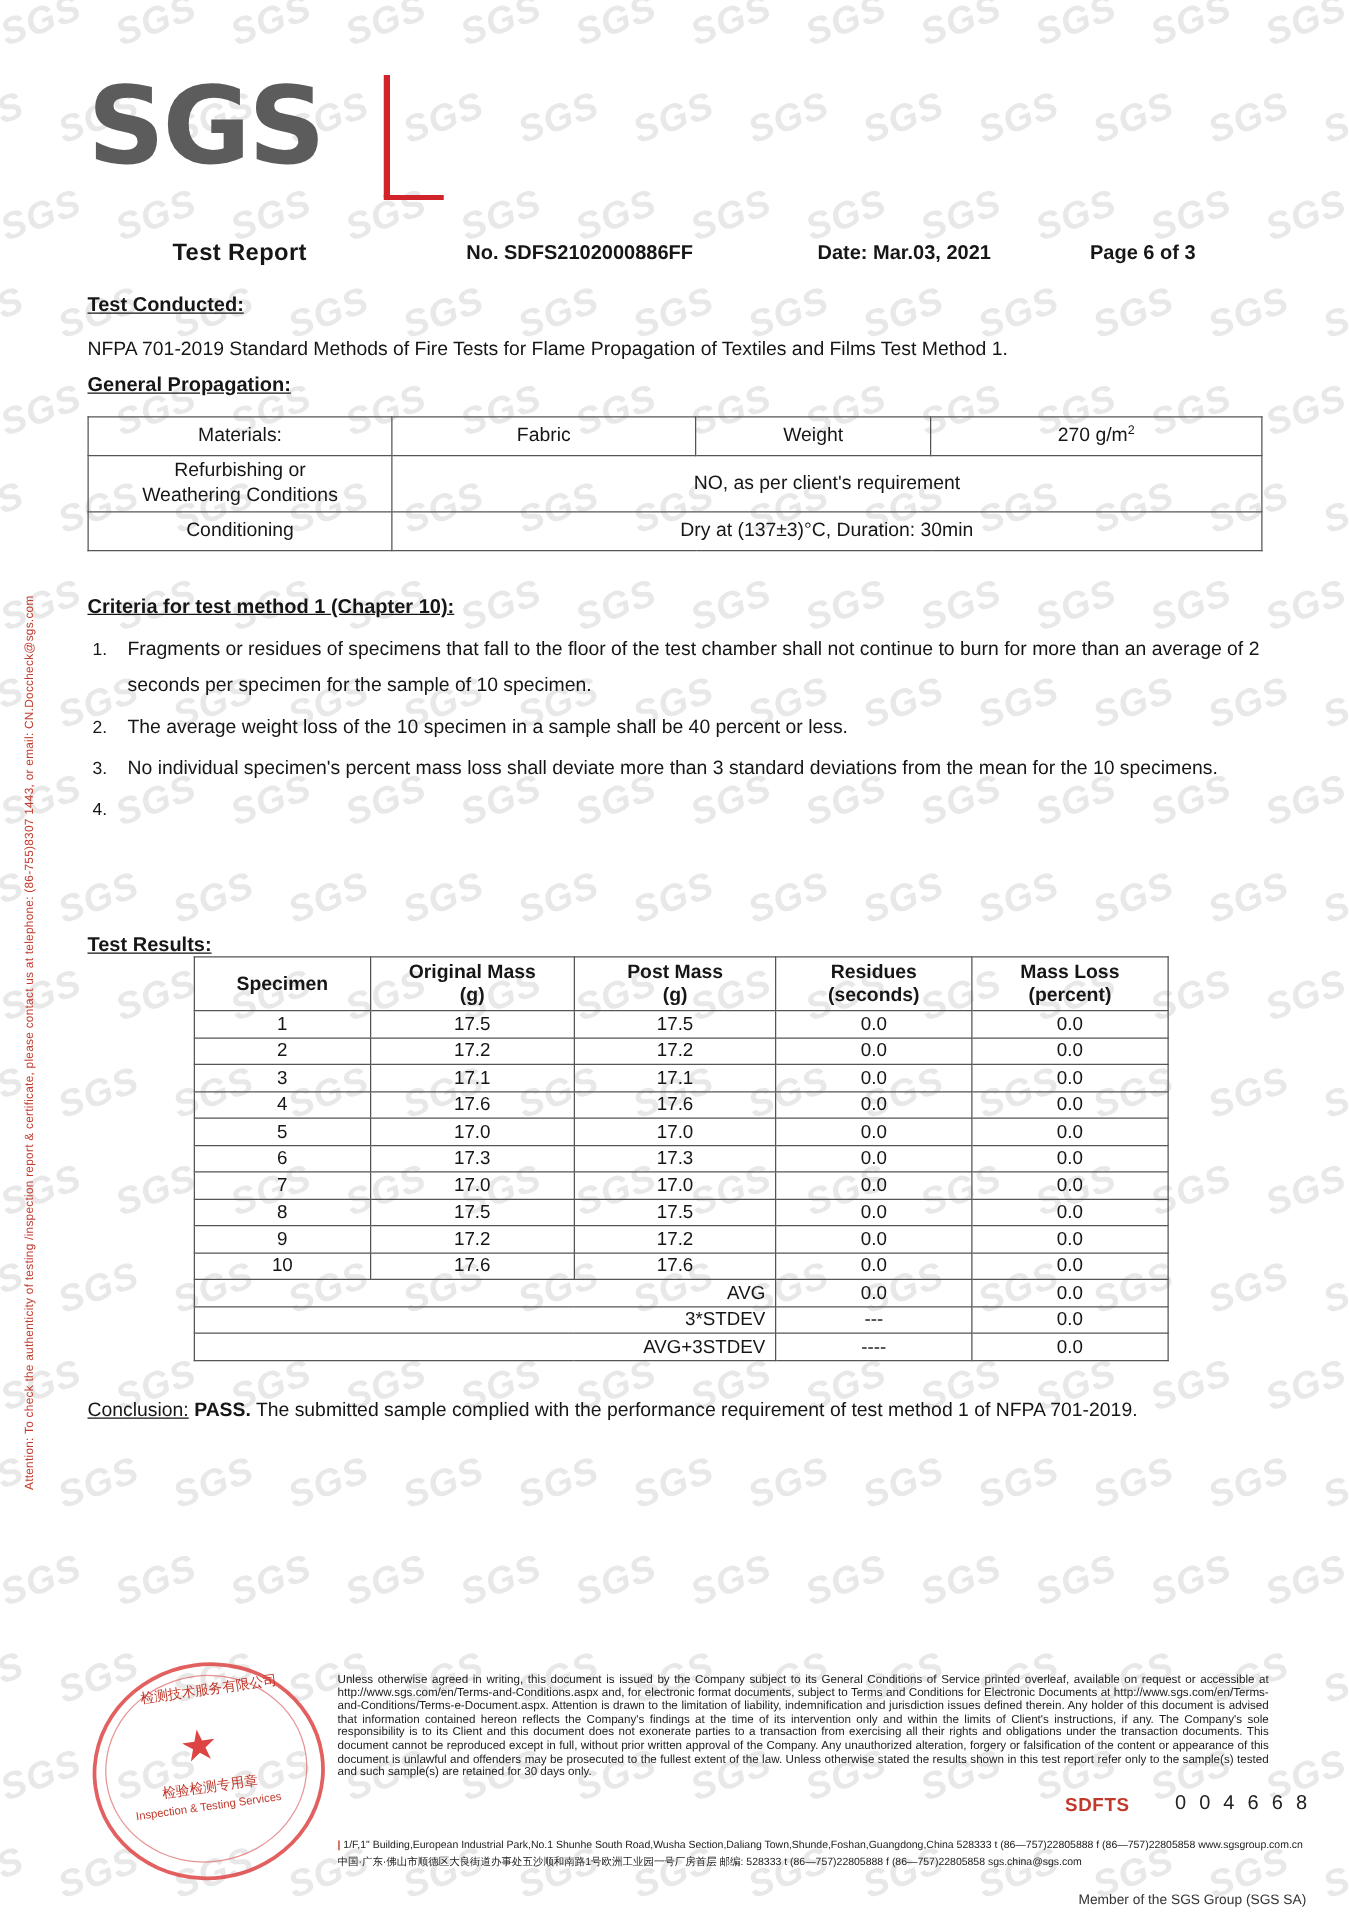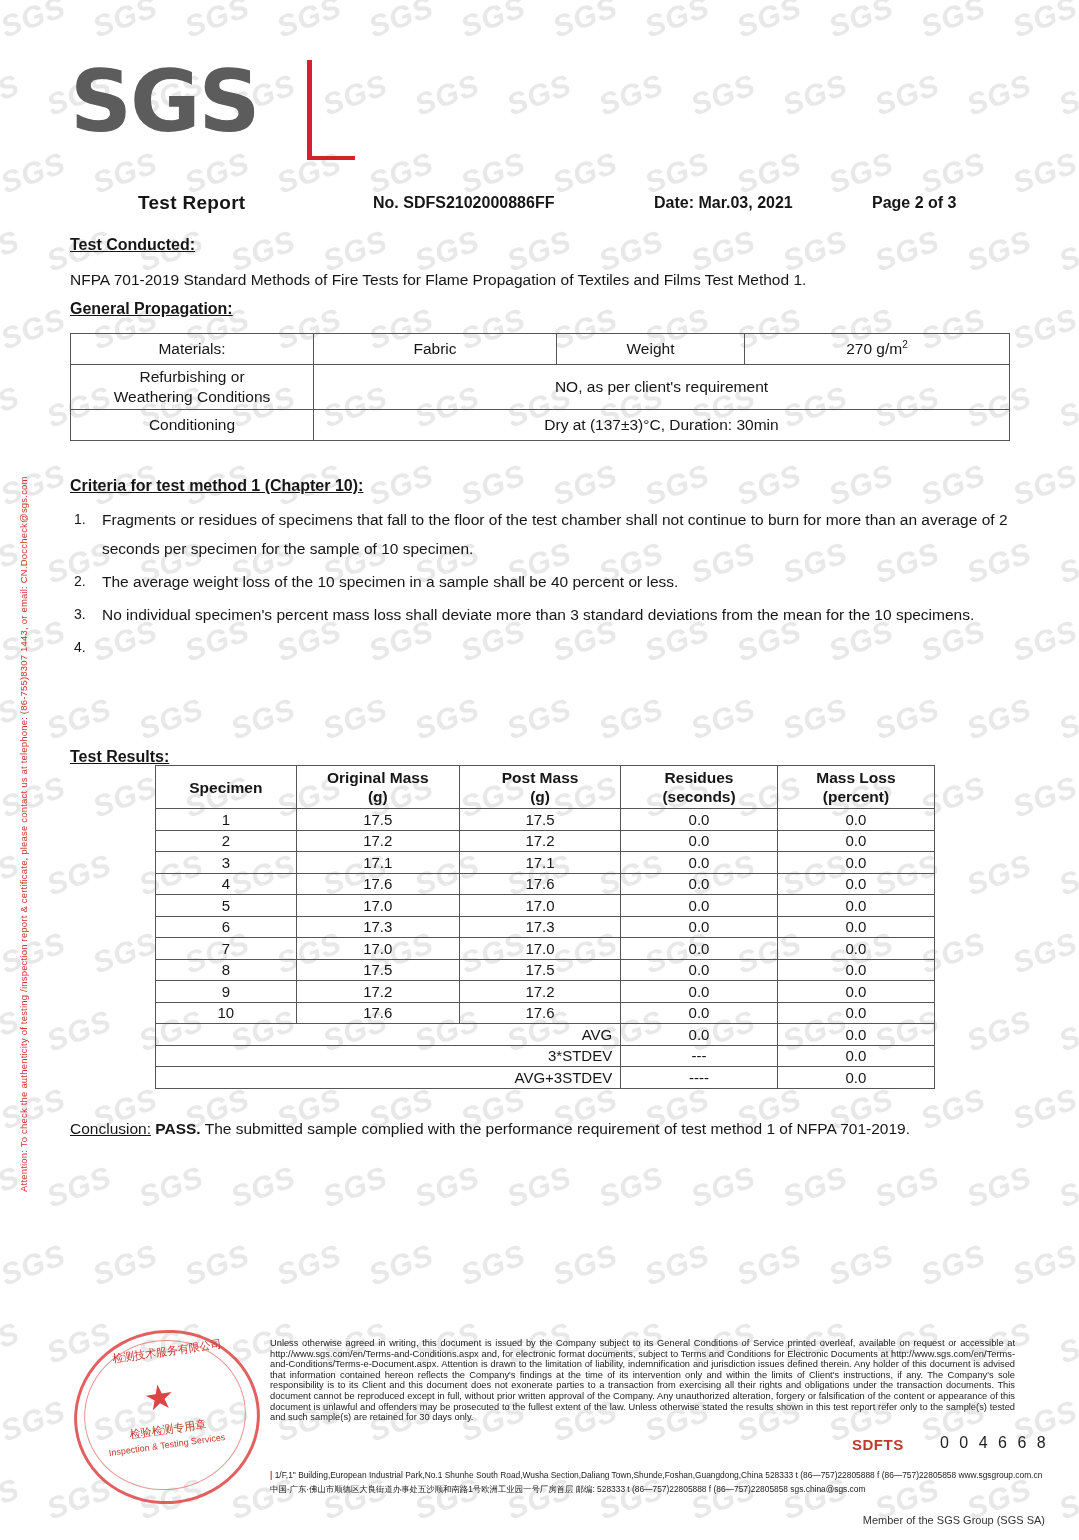--- a/index.html
+++ b/index.html
@@ -440,21 +440,21 @@
   </div>
 
   <div id="sidetext">
     <span>Attention: To check the authenticity of testing /inspection report &amp; certificate, please contact us at telephone: (86-755)8307 1443, or email: CN.Doccheck@sgs.com</span>
   </div>
 
   <div id="hdr">
     <div class="tr">Test Report</div>
     <div class="no">No. SDFS2102000886FF</div>
     <div class="date">Date: Mar.03, 2021</div>
-    <div class="page">Page 2 of 3</div>
+    <div class="page">Page 6 of 3</div>
   </div>
 
   <div class="sec-title" style="left:70px;top:236px;">Test Conducted:</div>
   <div class="body-line" style="left:70px;top:271px;text-align:center;">NFPA 701-2019  Standard Methods of Fire Tests for Flame Propagation of Textiles and Films Test Method 1.</div>
 
   <div class="sec-title" style="left:70px;top:300px;">General Propagation:</div>
 
   <table id="gi">
     <tbody>
         <tr>

